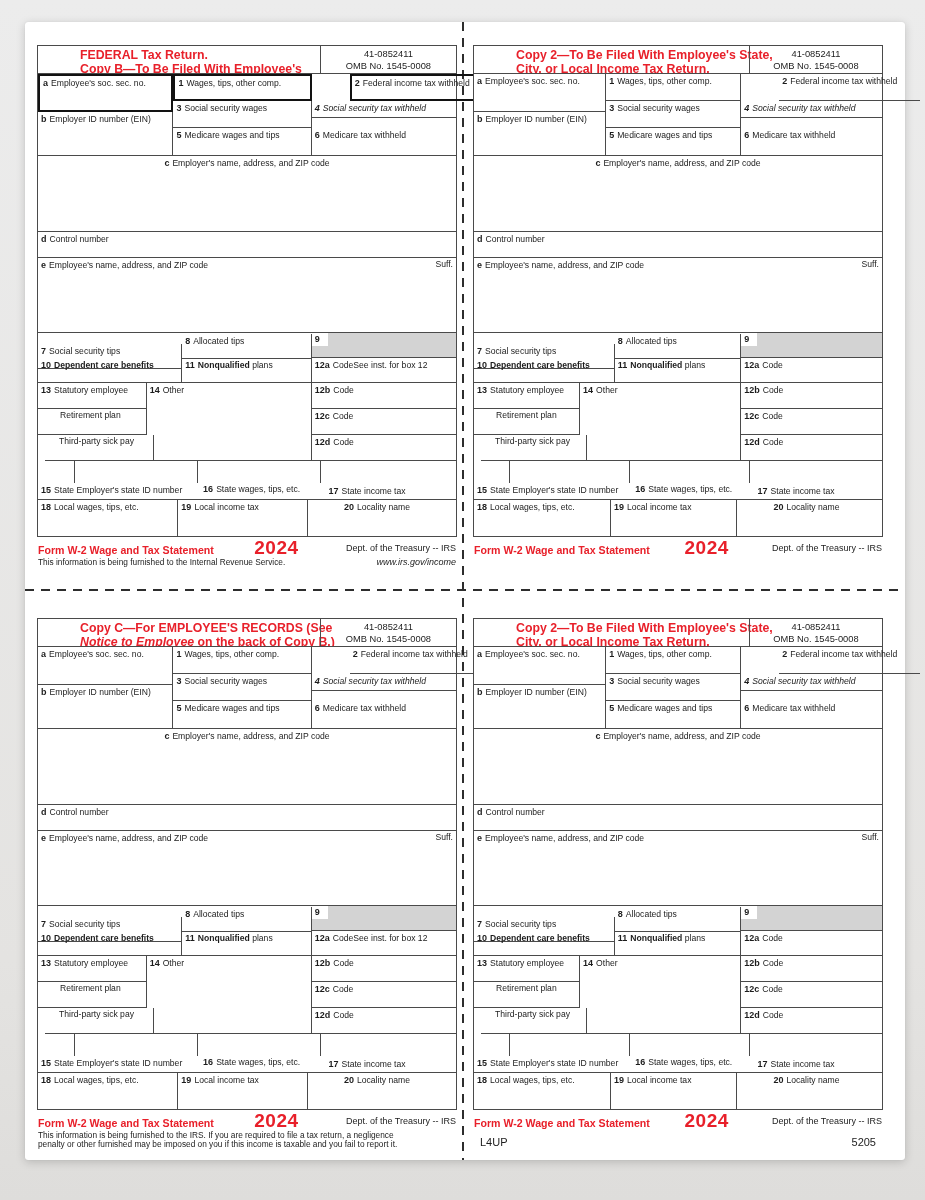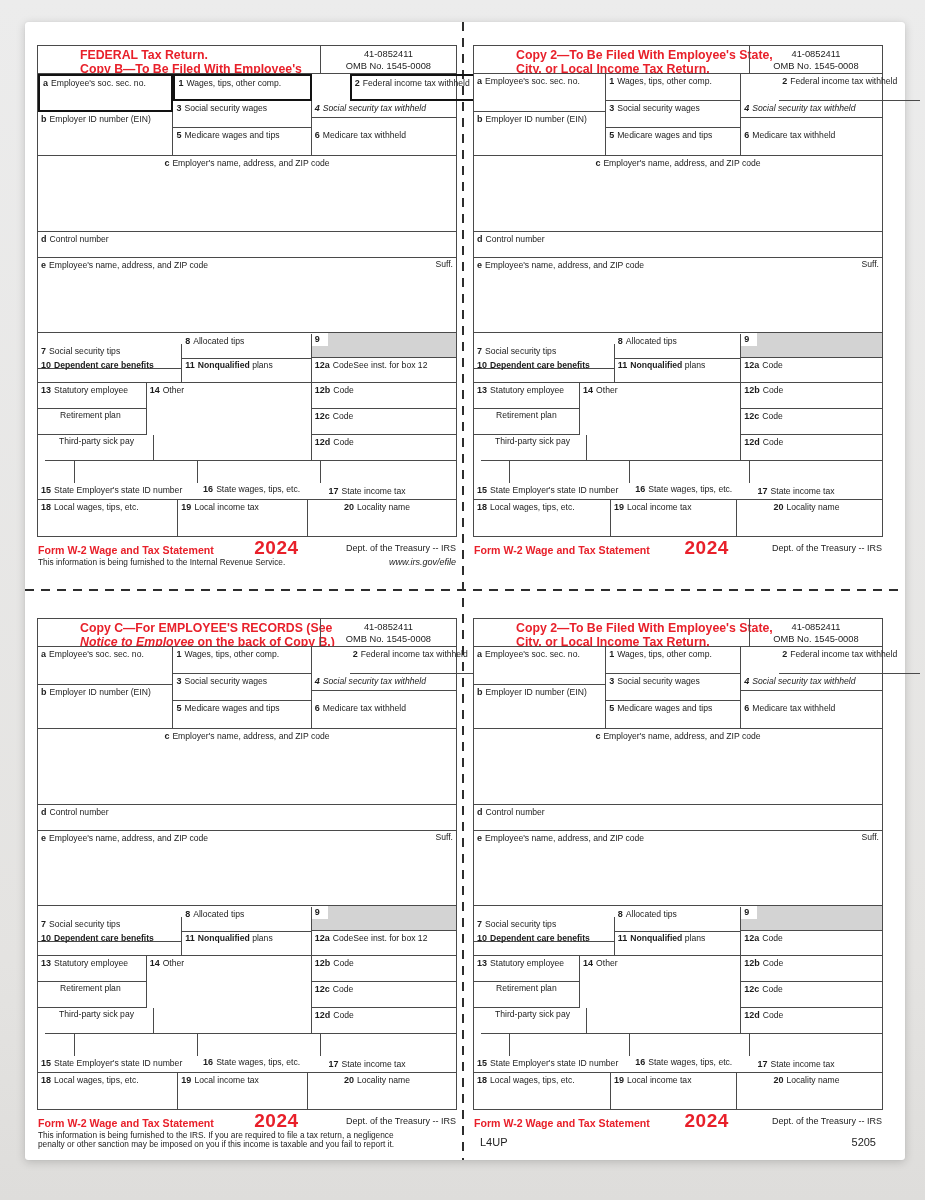--- a/index.html
+++ b/index.html
@@ -218,21 +218,21 @@
         <span class="l20"><span class="bn">20</span><span class="lbl">Locality name</span></span>
       </div>
     </div>
 
     <div class="footer">
       <span class="fname">Form W-2 Wage and Tax Statement</span>
       <span class="fyear">2024</span>
       <span class="fdept">Dept. of the Treasury -- IRS</span>
       <span class="fnote1">This information is being furnished to the Internal Revenue Service.</span>
       <span class="fnote2"></span>
-      <span class="fefile">www.irs.gov/efile</span>
+      <span class="fefile">www.irs.gov/income</span>
       <span class="fcl"></span>
       <span class="fcr"></span>
     </div>
   </div>
     <div class="form pos1">
     <div class="table">
 
       <div class="cell c-title">
         <div><span>Copy 2—To Be Filed With Employee's State,</span></div>
         <div><span class="ital"></span><span>City, or Local Income Tax Return.</span></div>
@@ -455,21 +455,21 @@
         <span class="l19"><span class="bn">19</span><span class="lbl">Local income tax</span></span>
         <span class="l20"><span class="bn">20</span><span class="lbl">Locality name</span></span>
       </div>
     </div>
 
     <div class="footer">
       <span class="fname">Form W-2 Wage and Tax Statement</span>
       <span class="fyear">2024</span>
       <span class="fdept">Dept. of the Treasury -- IRS</span>
       <span class="fnote1">This information is being furnished to the IRS. If you are required to file a tax return, a negligence</span>
-      <span class="fnote2">penalty or other sanction may be imposed on you if this income is taxable and you fail to report it.</span>
+      <span class="fnote2">penalty or other furnished may be imposed on you if this income is taxable and you fail to report it.</span>
       <span class="fefile"></span>
       <span class="fcl"></span>
       <span class="fcr"></span>
     </div>
   </div>
     <div class="form pos3">
     <div class="table">
 
       <div class="cell c-title">
         <div><span>Copy 2—To Be Filed With Employee's State,</span></div>

